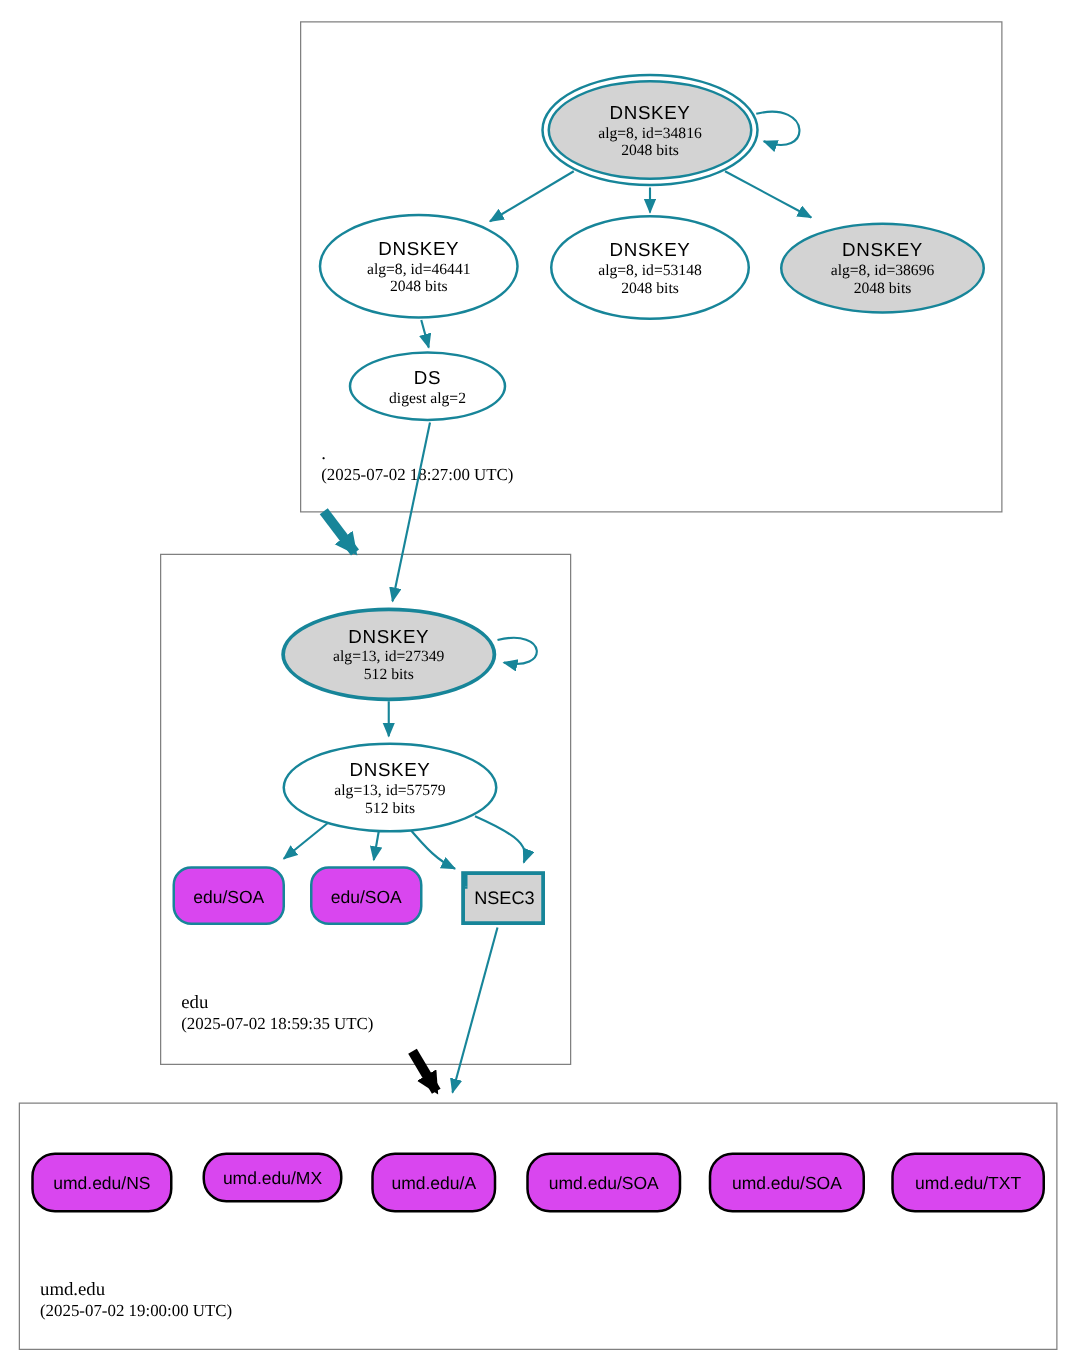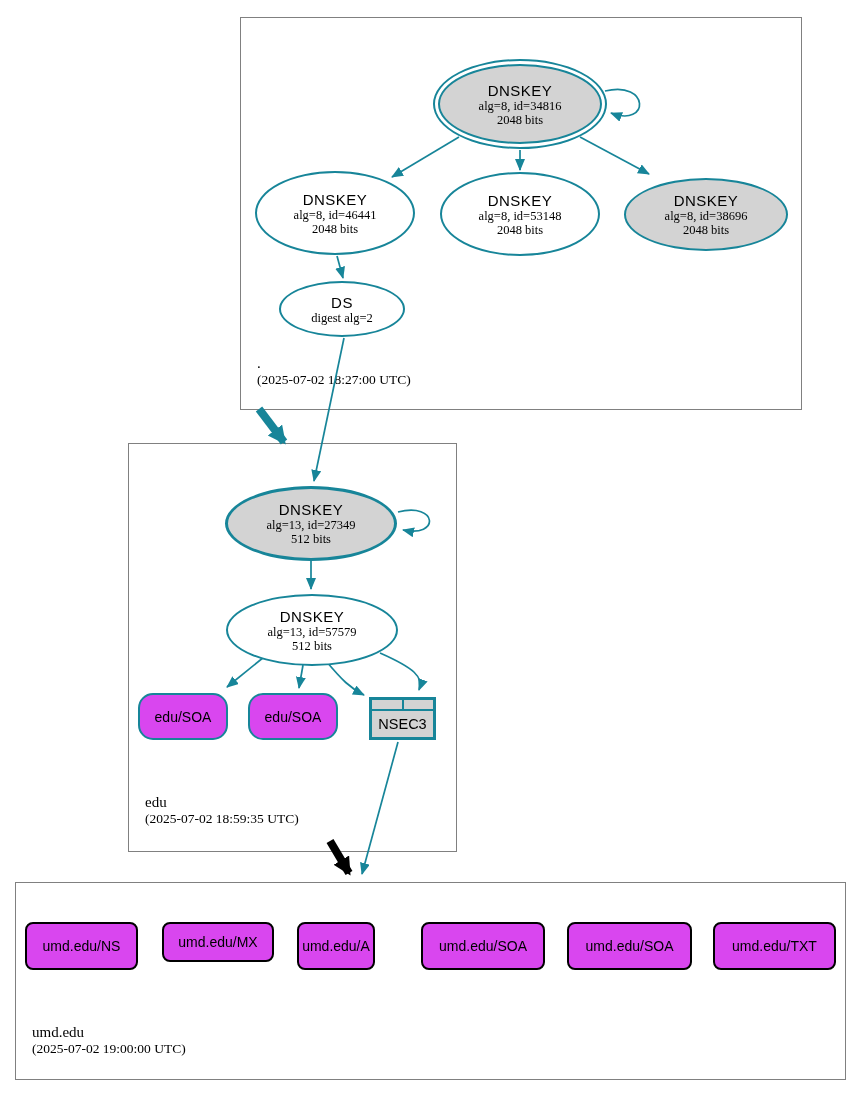--- a/index.html
+++ b/index.html
@@ -28,22 +28,22 @@
   .fill-black{fill:var(--insecure,#000);}
   .node{position:absolute;z-index:3;box-sizing:border-box;display:flex;flex-direction:column;align-items:center;justify-content:center;text-align:center;color:#000;}
   .ellipse{border-radius:50%;background:#fff;border:2px solid var(--secure,#178599);}
   .ellipse.gray{background:var(--node-fill,#d3d3d3);}
   .ellipse.thick{border-width:3px;}
   .ksk-outer{position:absolute;z-index:3;box-sizing:border-box;border:2px solid var(--secure,#178599);border-radius:50%;padding:3px;}
   .ksk-inner{width:100%;height:100%;box-sizing:border-box;border-radius:50%;border:2px solid var(--secure,#178599);background:var(--node-fill,#d3d3d3);display:flex;flex-direction:column;align-items:center;justify-content:center;text-align:center;}
   .node-title{font-size:15px;line-height:17px;letter-spacing:.5px;}
   .node-detail{font-family:"Liberation Serif",serif;font-size:12.5px;line-height:14px;}
   .rrset{border-radius:15px;background:#d946ef;border:2px solid var(--secure,#178599);font-size:14px;}
-  .rrset.black{border-color:var(--insecure,#000);border-radius:8px;}
-  .nsec3{position:absolute;z-index:3;box-sizing:border-box;border:3px solid var(--secure,#178599);background:var(--node-fill,#d3d3d3);display:flex;flex-direction:column;text-align:center;}
+  .rrset.black{border-color:var(--insecure,#000);border-radius:19px;}
+  .nsec3{position:absolute;z-index:3;box-sizing:border-box;border:3px solid var(--secure,#178599);background:var(--node-fill,#d3d3d3);display:flex;flex-direction:row;text-align:center;}
   .nsec3-top{height:9px;border-bottom:2px solid var(--secure,#178599);display:flex;}
   .nsec3-cell{flex:1;}
   .nsec3-cell.right{border-left:2px solid var(--secure,#178599);}
   .nsec3-label{flex:1;display:flex;align-items:center;justify-content:center;font-size:14.5px;}
 </style>
 </head>
 <body>
 
 <div class="canvas">
 
@@ -149,21 +149,21 @@
     <div class="zone-name">edu</div>
     <div class="zone-ts">(2025-07-02 18:59:35 UTC)</div>
   </div>
 
   <div class="node rrset black" style="left:25px;top:922px;width:113px;height:48px;">
     <span>umd.edu/NS</span>
   </div>
   <div class="node rrset black" style="left:162px;top:922px;width:112px;height:40px;">
     <span>umd.edu/MX</span>
   </div>
-  <div class="node rrset black" style="left:297px;top:922px;width:78px;height:48px;">
+  <div class="node rrset black" style="left:297px;top:922px;width:100px;height:48px;">
     <span>umd.edu/A</span>
   </div>
   <div class="node rrset black" style="left:421px;top:922px;width:124px;height:48px;">
     <span>umd.edu/SOA</span>
   </div>
   <div class="node rrset black" style="left:567px;top:922px;width:125px;height:48px;">
     <span>umd.edu/SOA</span>
   </div>
   <div class="node rrset black" style="left:713px;top:922px;width:123px;height:48px;">
     <span>umd.edu/TXT</span>

